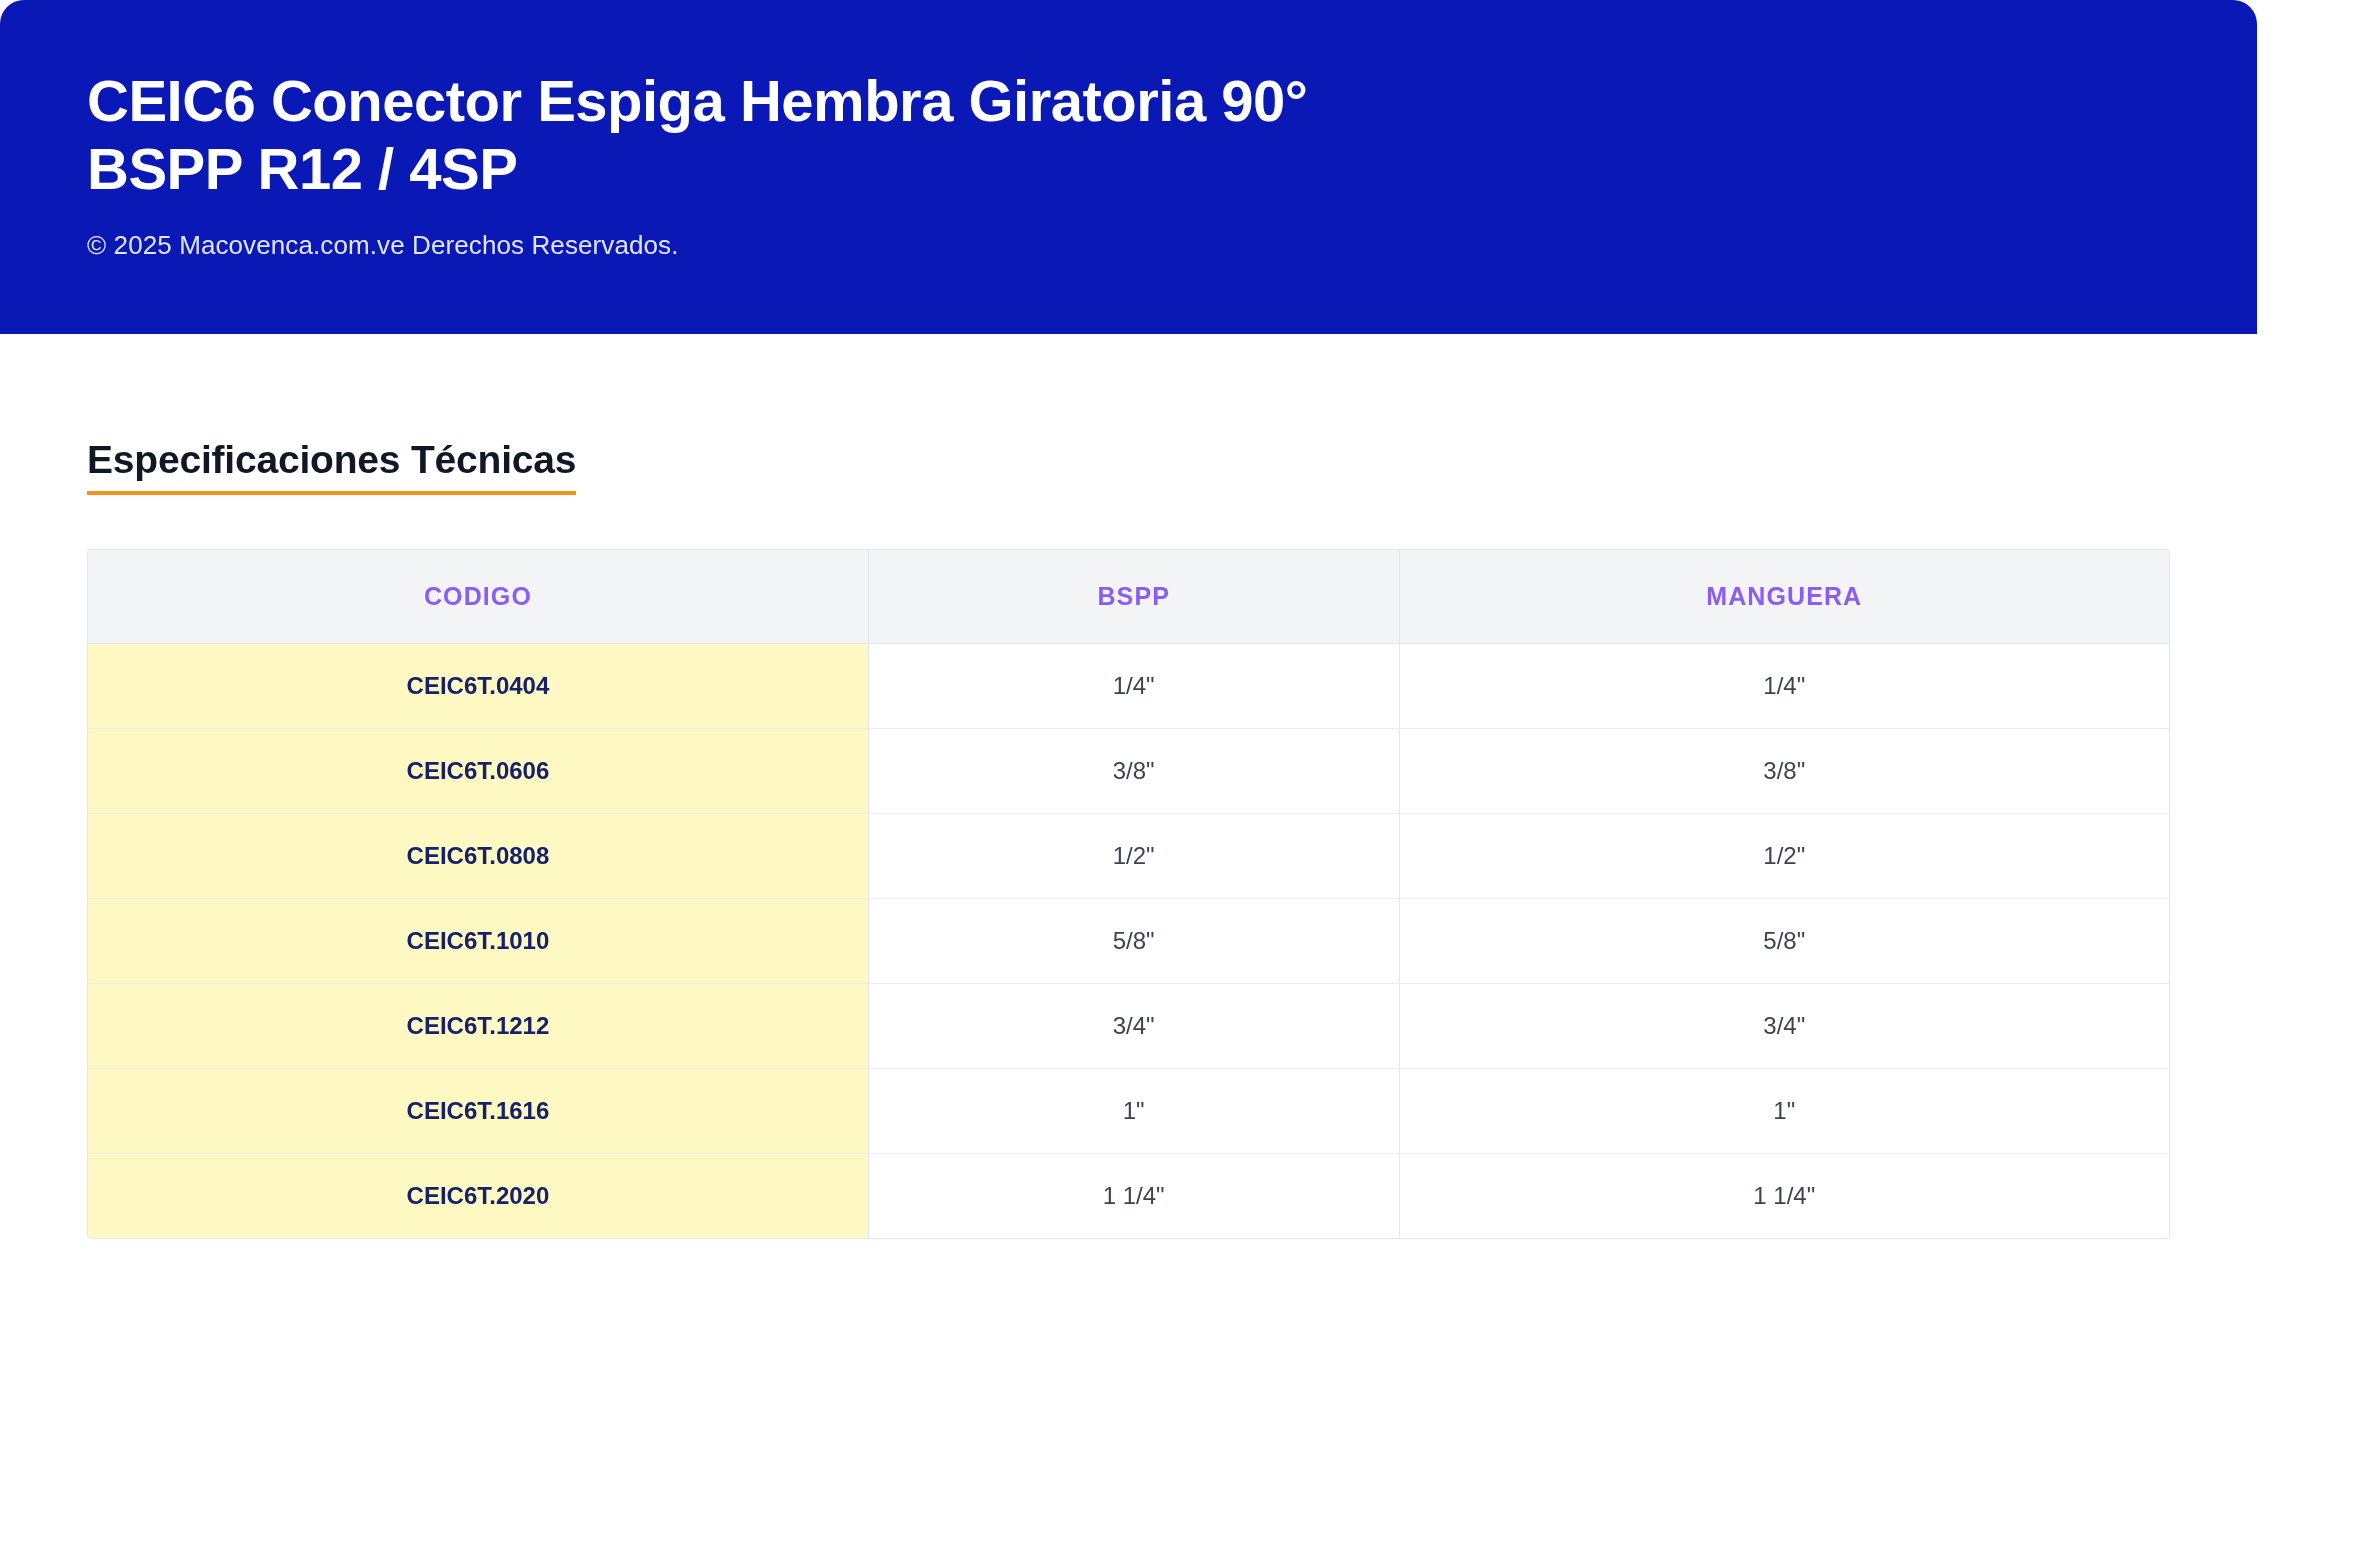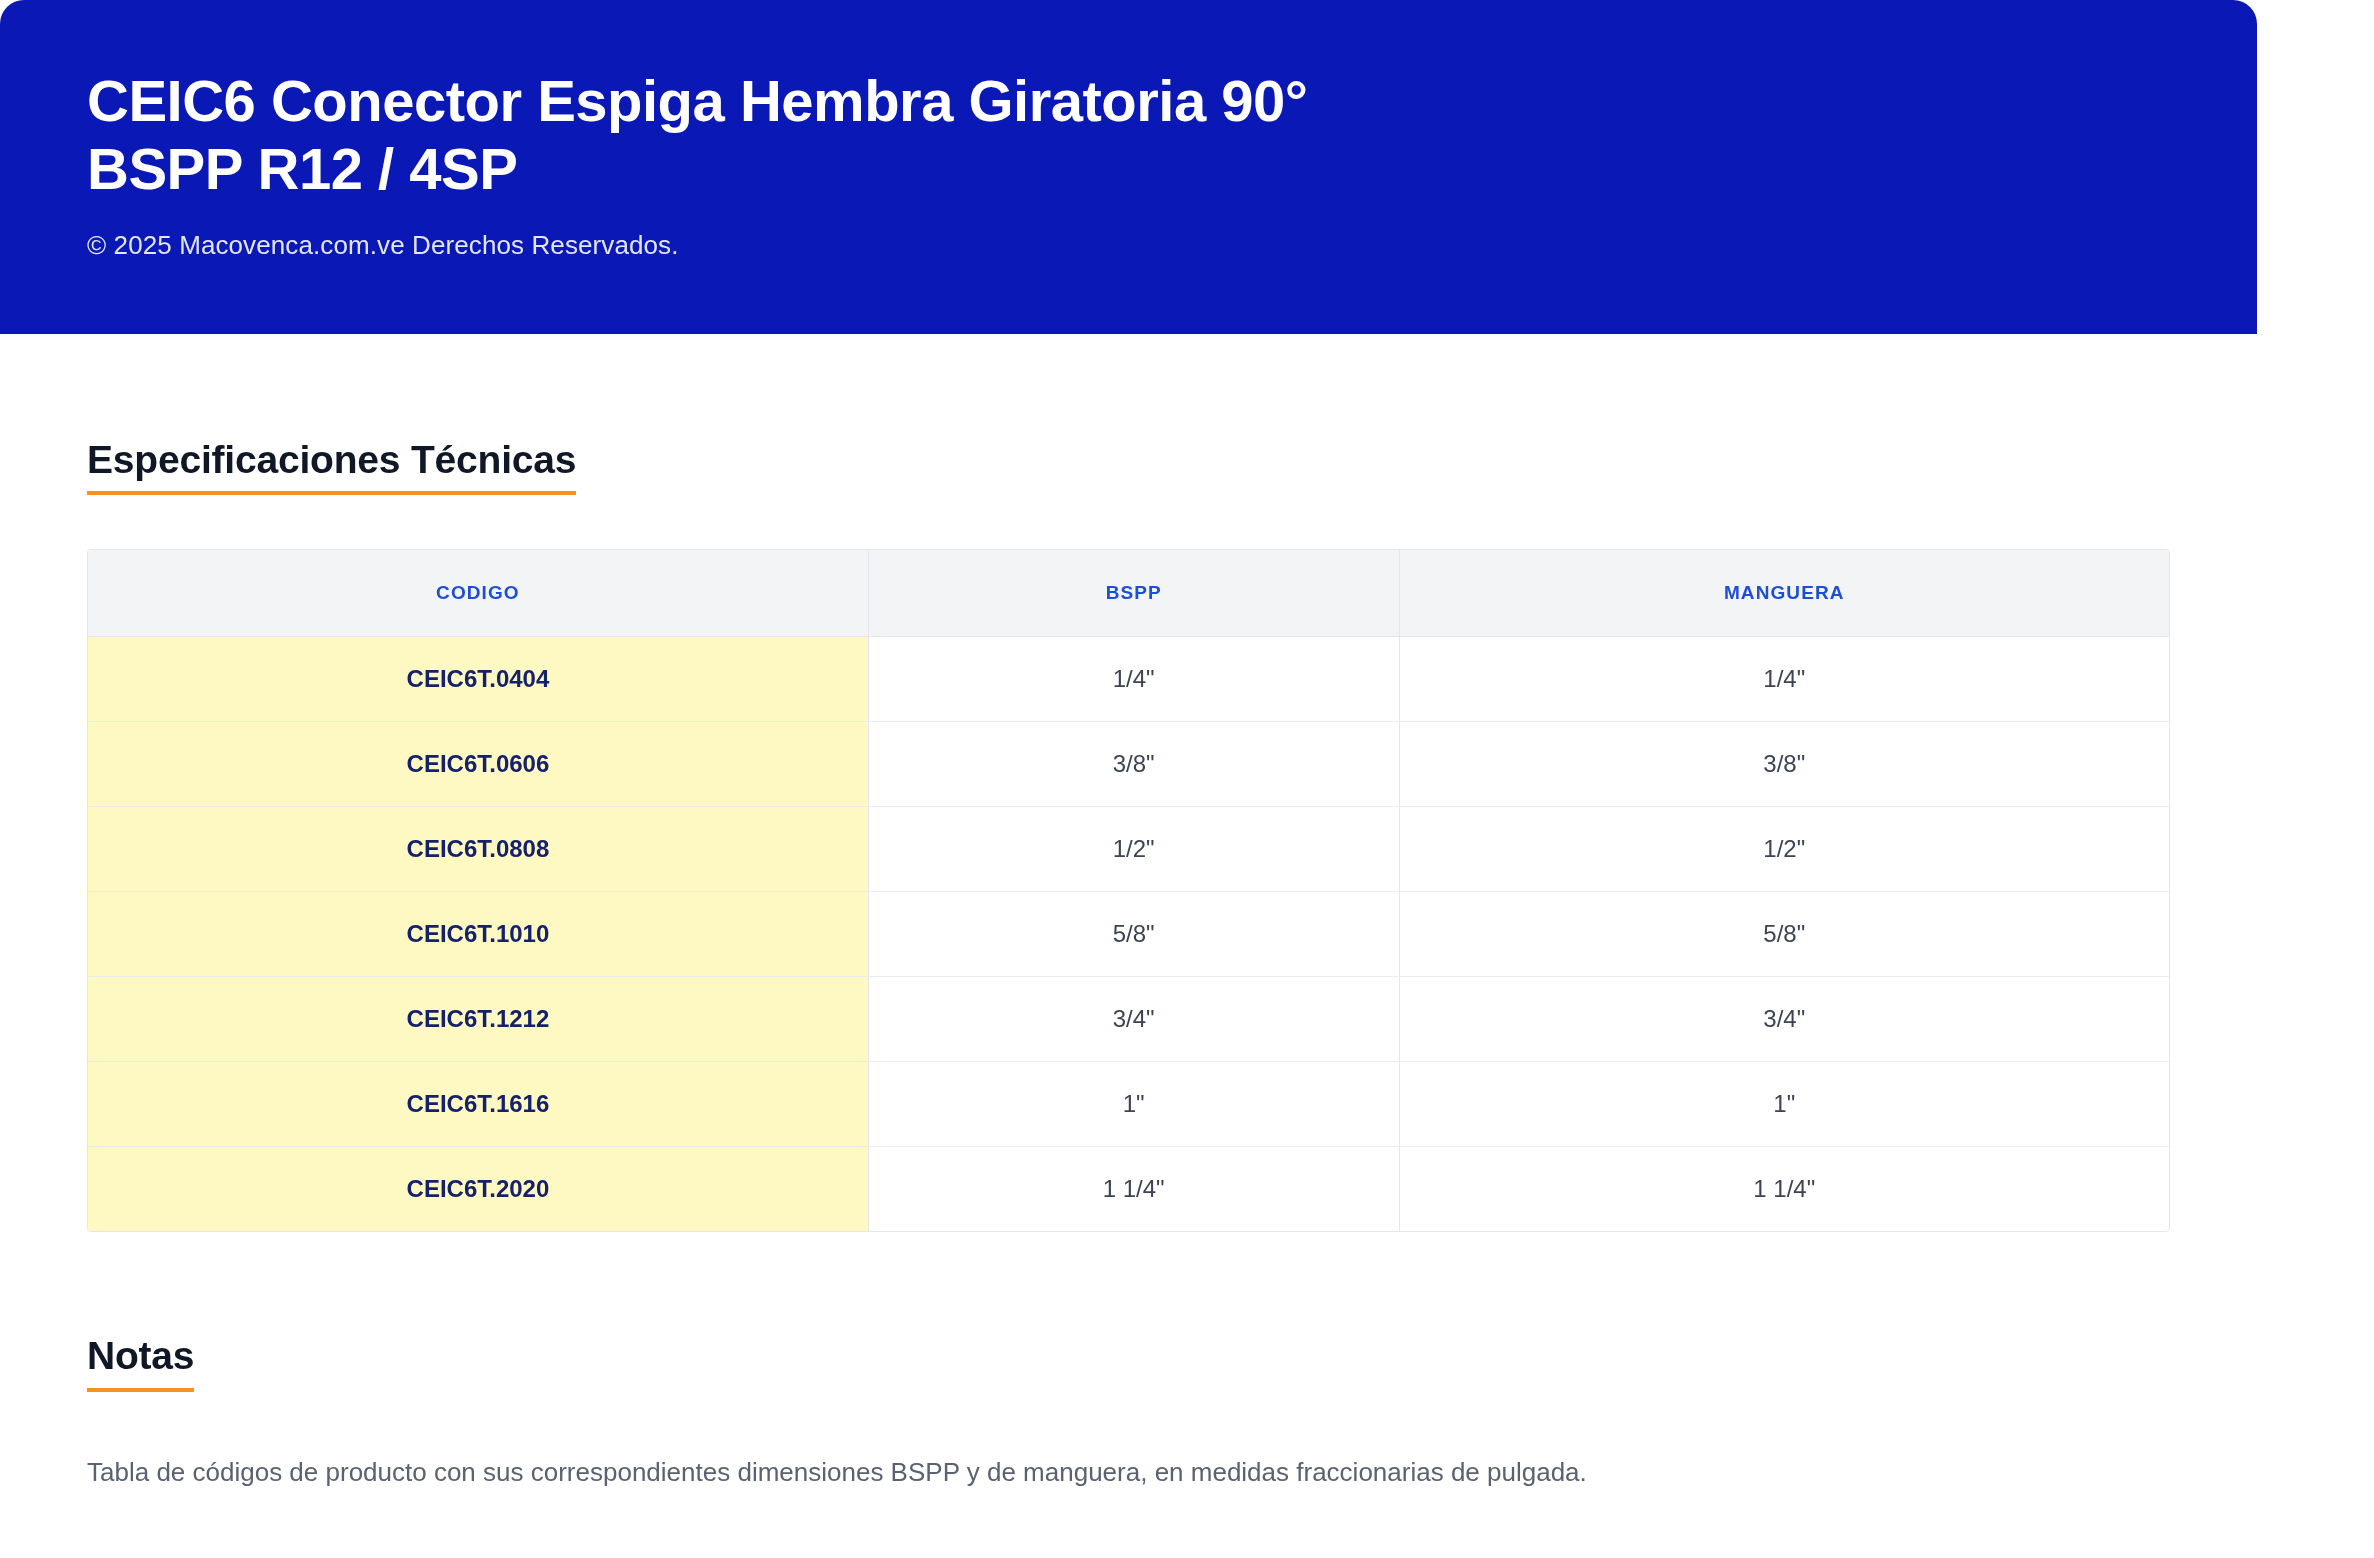--- a/index.html
+++ b/index.html
@@ -68,22 +68,22 @@
   }
 
   table.spec-table {
     width: 100%;
     border-collapse: collapse;
     table-layout: fixed;
   }
 
   table.spec-table th {
     background: #f2f4f6;
-    color: #1d4ed8;
-    font-size: 19px;
+    color: #8b5cf6;
+    font-size: 25px;
     font-weight: 700;
     letter-spacing: 1.1px;
     padding: 32px 9.3px;
     text-align: center;
     border-right: 0.9px solid #e3e6ec;
     border-bottom: 0.9px solid #e3e6ec;
   }
   table.spec-table th:last-child { border-right: none; }
 
   table.spec-table td {
@@ -178,20 +178,16 @@
           </tr>
           <tr>
             <td class="code-cell">CEIC6T.2020</td>
             <td>1 1/4"</td>
             <td>1 1/4"</td>
           </tr>
         </tbody>
       </table>
     </div>
 
-    <section class="notes-block">
-      <h2 class="section-heading">Notas</h2>
-      <p class="notes-text">Tabla de códigos de producto con sus correspondientes dimensiones BSPP y de manguera, en medidas fraccionarias de pulgada.</p>
-    </section>
 
   </main>
 </div>
 
 
 </body></html>

